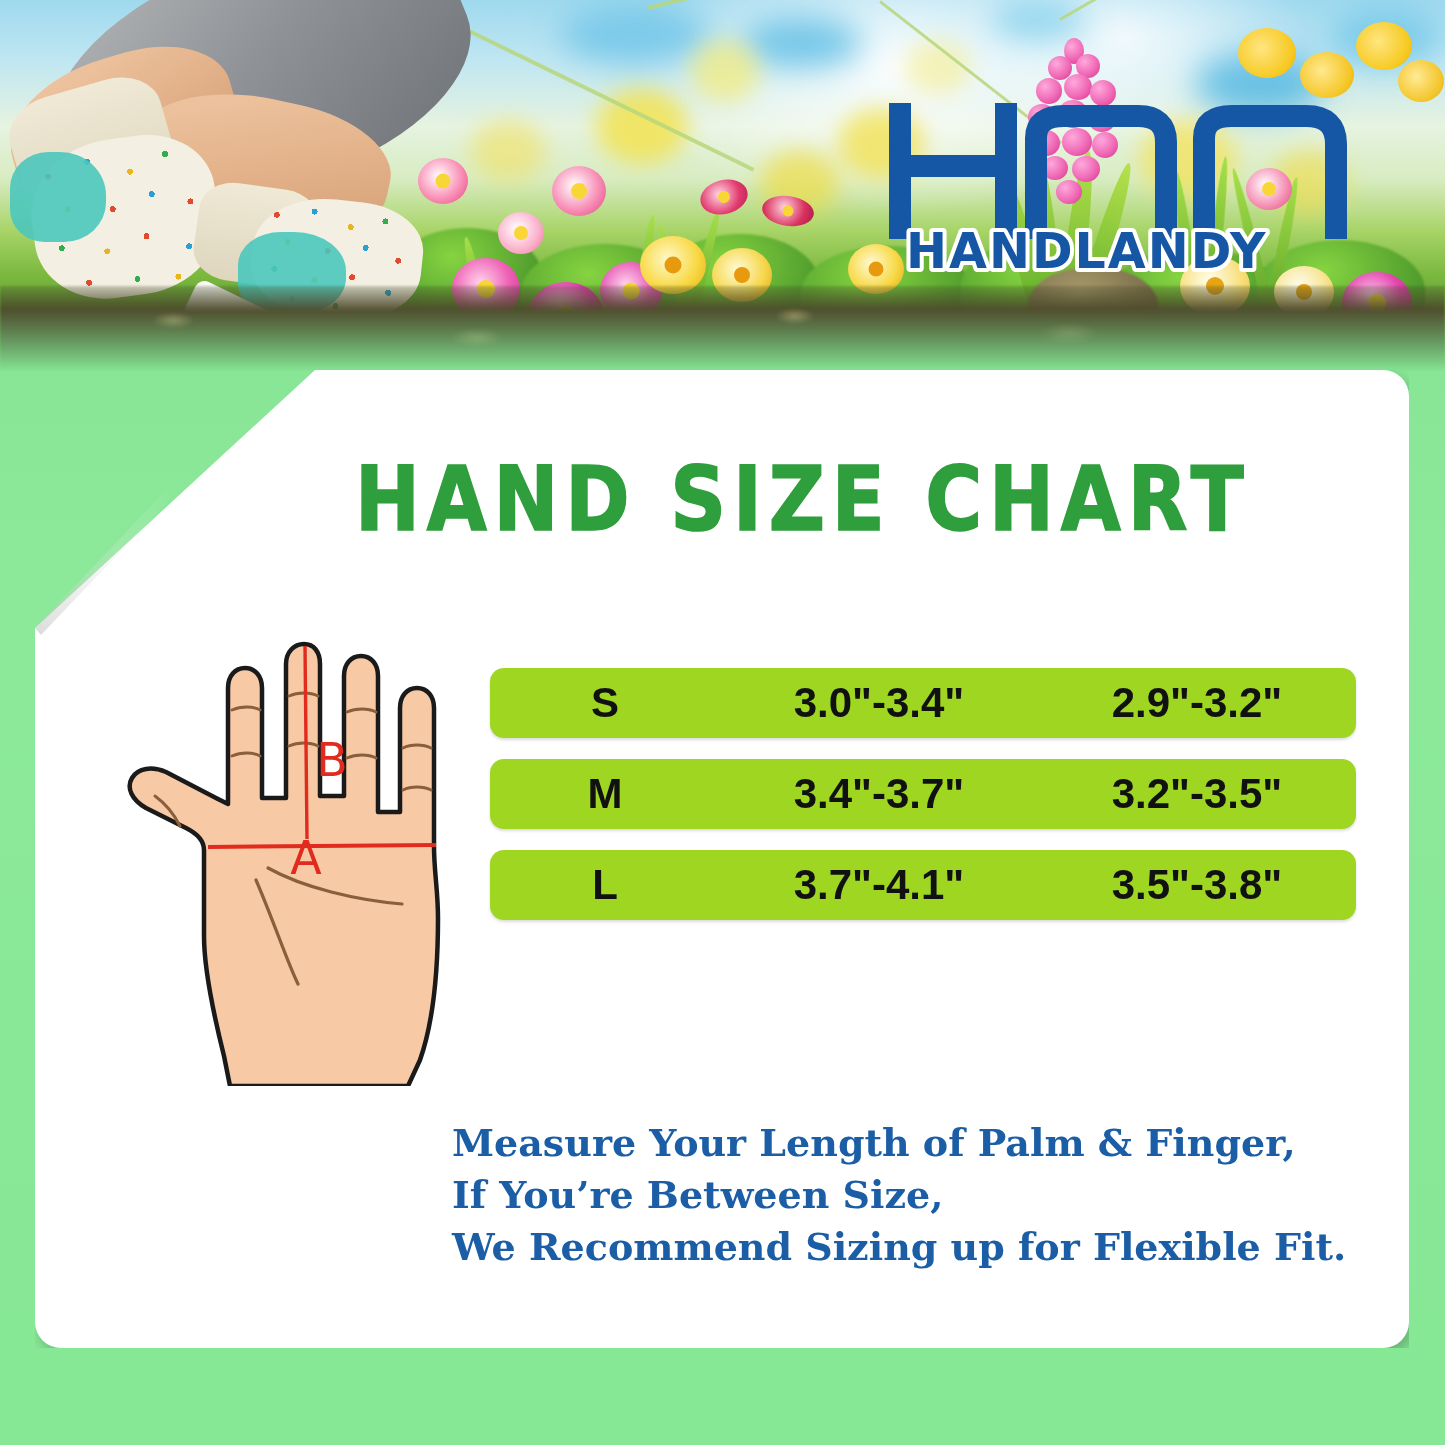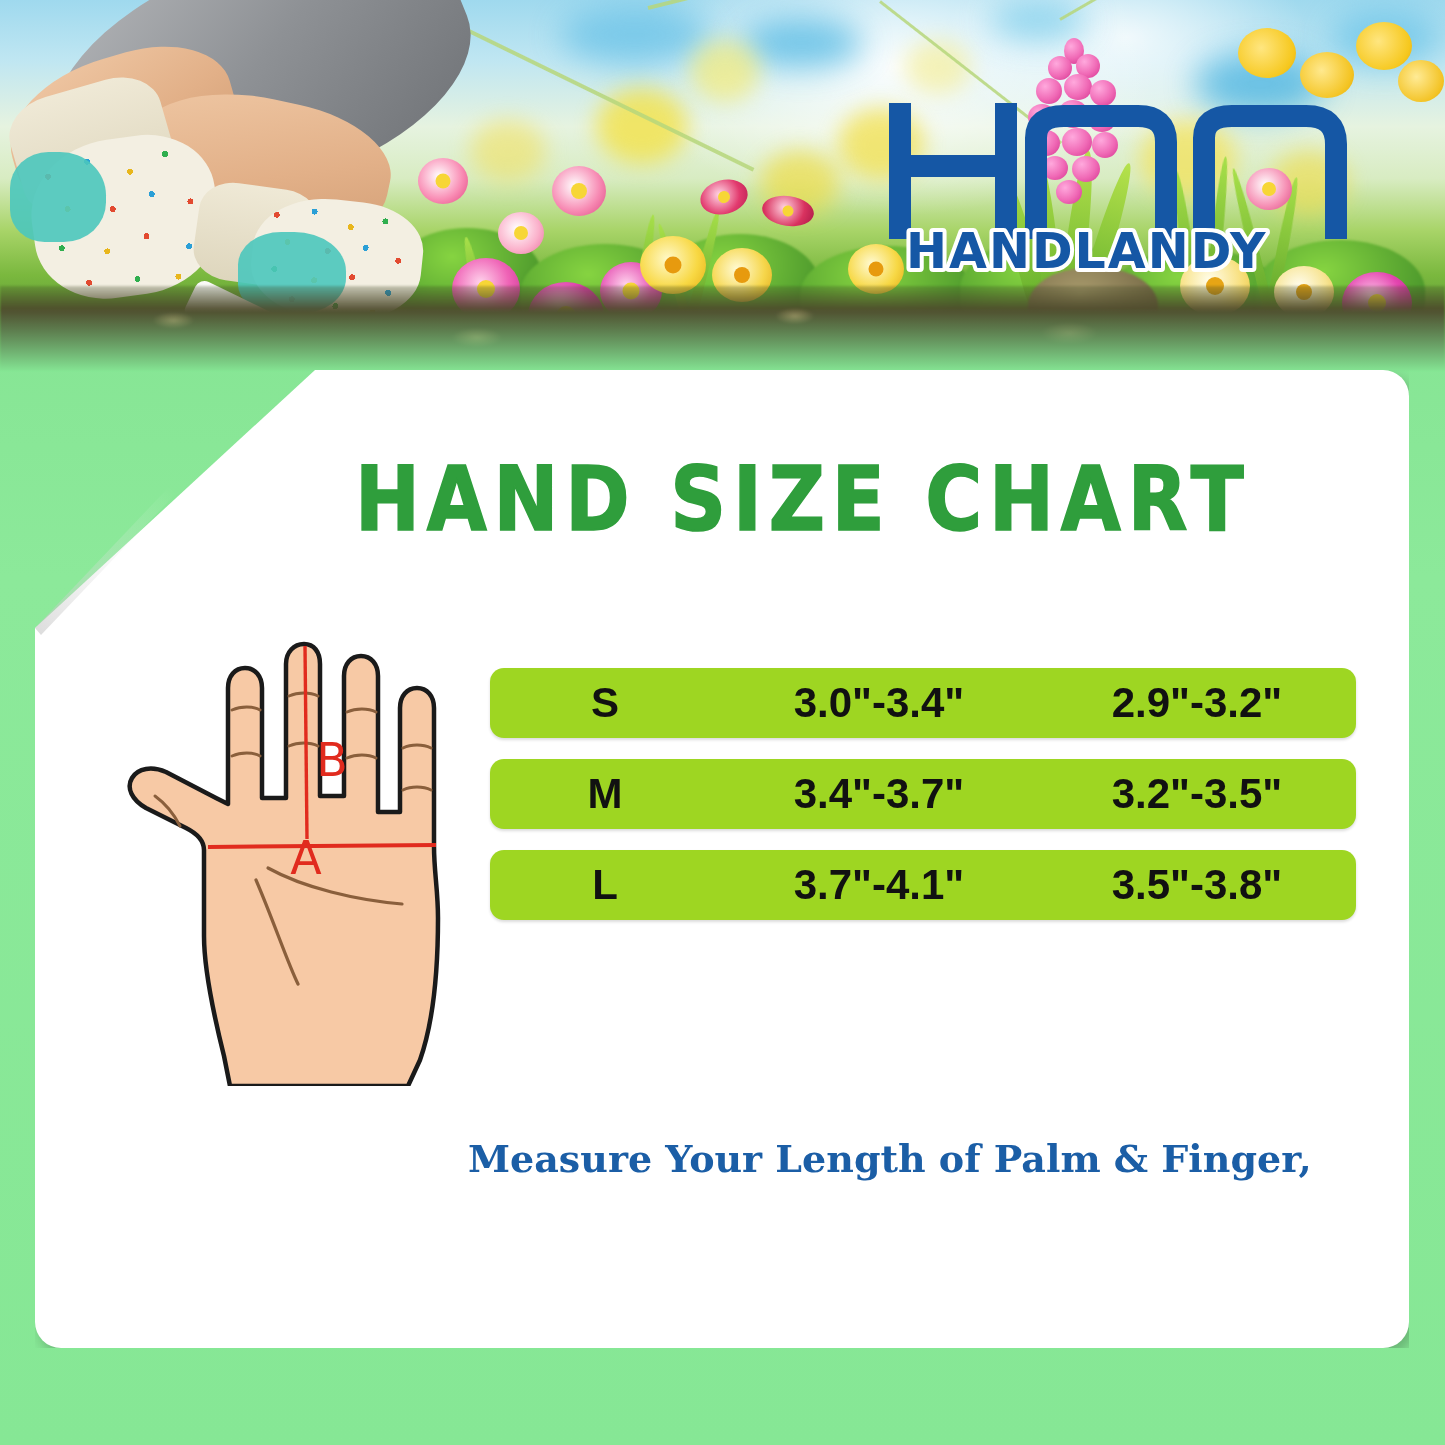--- a/index.html
+++ b/index.html
@@ -268,21 +268,21 @@
     position: absolute;
     left: 452px; top: 1117px;
     z-index: 8;
     font-family: "DejaVu Serif", serif;
     font-weight: 700;
     font-size: 38px;
     line-height: 52px;
     color: #1b5ea6;
     white-space: nowrap;
   }
-  #note div { margin: 16px; }
+  #note div { margin: 0; }
 </style>
 </head>
 <body>
 
 <div id="page">
 
   <div id="banner">
     <div class="sky"></div>
 
     <div class="skypatch" style="left:560px;top:6px;width:150px;height:58px;background:#6dc4e8;"></div>
@@ -526,15 +526,17 @@
     </div>
     <div class="trow">
       <div class="tcell c-size">L</div>
       <div class="tcell c-palm">3.7"-4.1"</div>
       <div class="tcell c-fing">3.5"-3.8"</div>
     </div>
   </div>
 
   <div id="note">
     <div>Measure Your Length of Palm &amp; Finger,</div>
+    <div>If You’re Between Size,</div>
+    <div>We Recommend Sizing up for Flexible Fit.</div>
   </div>
 
 </div>
 
 </body></html>

